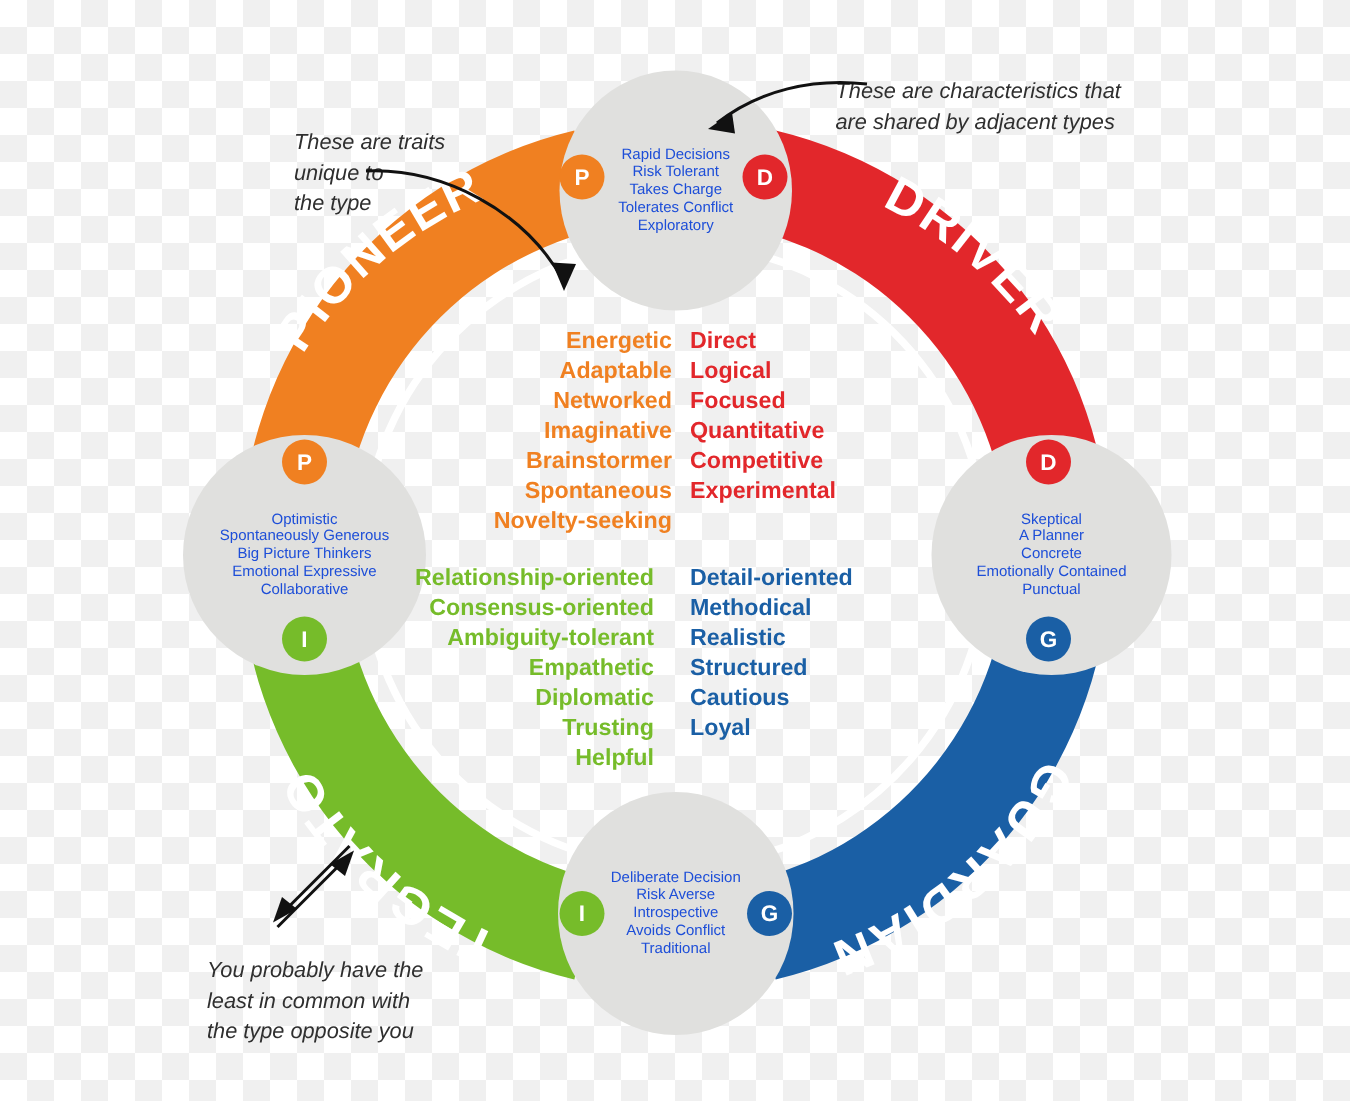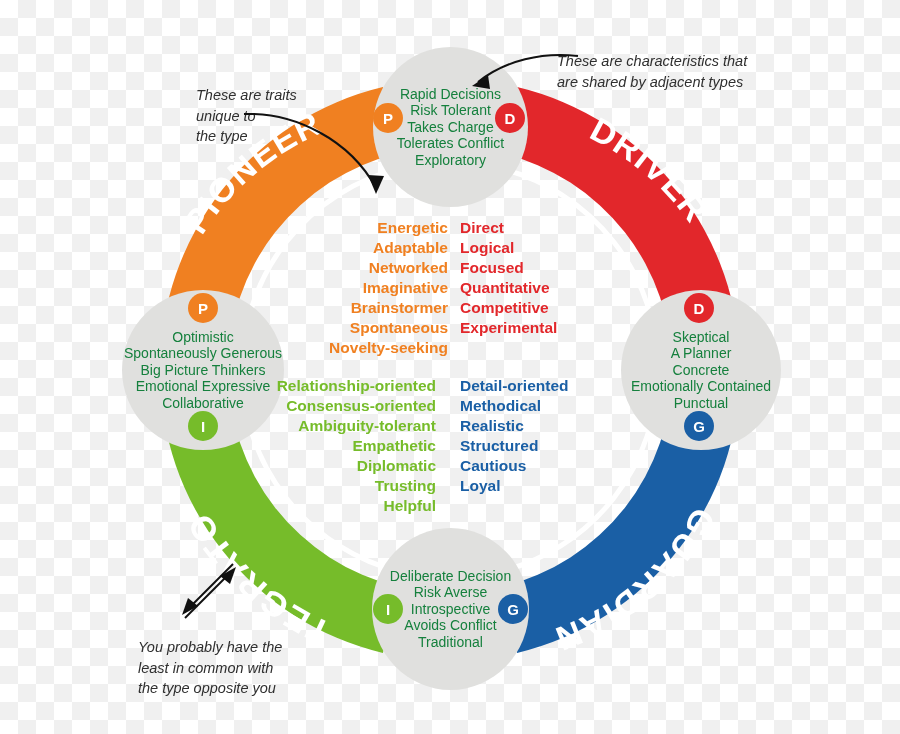--- a/index.html
+++ b/index.html
@@ -35,23 +35,23 @@
   .hub {
     position: absolute;
     border-radius: 50%;
     background: #e0e0de;
     display: flex;
     align-items: center;
     justify-content: center;
   }
   .hub-text {
     text-align: center;
-    font-size: 14px;
+    font-size: 10px;
     line-height: 1.17;
-    color: #15803d;
+    color: #1d4ed8;
     white-space: nowrap;
   }
   #hub-top    { left: 373px; top: 47px;  width: 155px; height: 160px; }
   #hub-left   { left: 122px; top: 290px; width: 162px; height: 160px; }
   #hub-right  { left: 621px; top: 290px; width: 160px; height: 160px; }
   #hub-bottom { left: 372px; top: 528px; width: 157px; height: 162px; }
 
   
   .badge {
     position: absolute;

